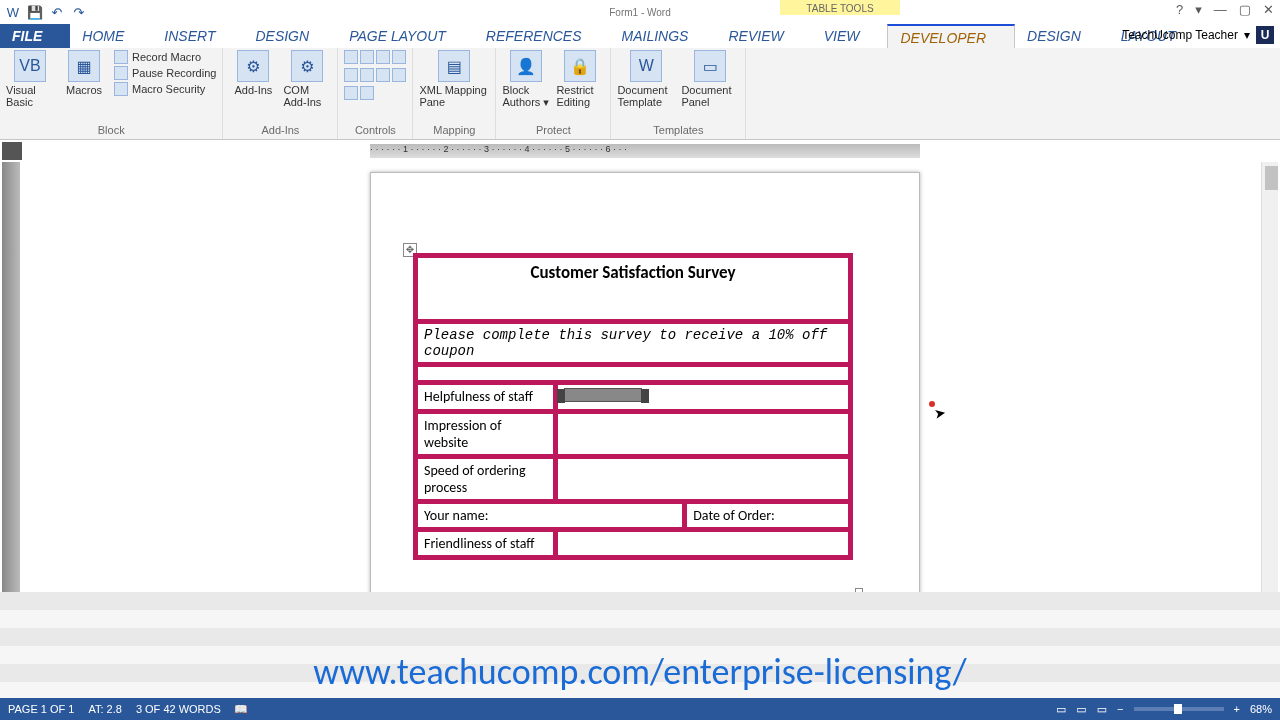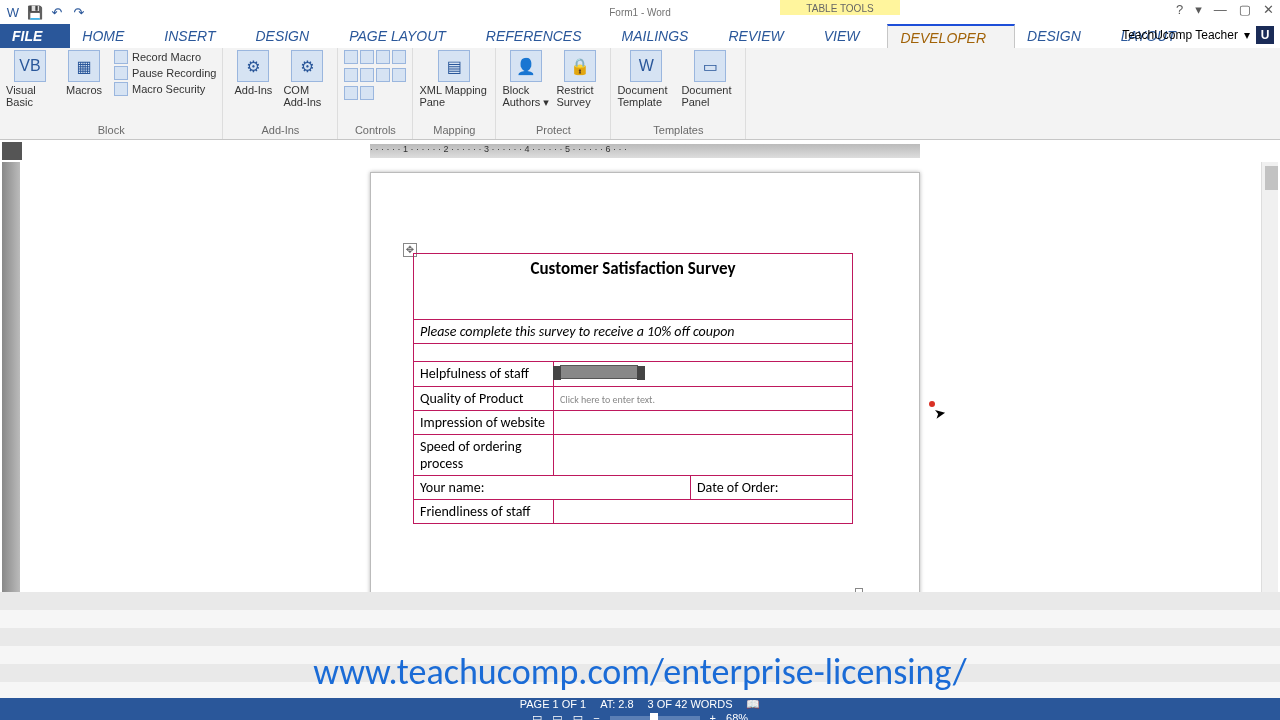--- a/index.html
+++ b/index.html
@@ -27,35 +27,35 @@
   .small-list div { display:flex; align-items:center; gap:4px;}
   .small-ic { width:14px; height:14px; background:#d6e3f3; border:1px solid #9ab6de; display:inline-block; }
   .ruler-area { height:22px; background:#fff; display:flex; position:relative;}
   .ruler-corner { width:20px; height:18px; background:#555; margin-left:2px; margin-top:2px;}
   .ruler-h { position:absolute; left:370px; top:4px; width:550px; height:14px; background:linear-gradient(#bbb,#ddd); font-size:9px; color:#333; overflow:hidden;}
   .doc-area { position:relative; height:540px; background:#fff; overflow:hidden;}
   .vruler { position:absolute; left:2px; top:0; width:18px; height:500px; background:linear-gradient(90deg,#888,#bbb);}
   .page { position:absolute; left:370px; top:10px; width:550px; height:500px; background:#fff; box-shadow:0 0 4px rgba(0,0,0,0.3); border:1px solid #bbb;}
   .survey { position:absolute; left:42px; top:80px; width:440px;}
   .survey table { border-collapse:collapse; width:100%; }
-  .survey td { border:1px solid #be185d; padding:3px 6px; font-family:"Calibri","Segoe UI",sans-serif; font-size:14px; vertical-align:top;}
+  .survey td { border:5px solid #be185d; padding:3px 6px; font-family:"Calibri","Segoe UI",sans-serif; font-size:14px; vertical-align:top;}
   .survey .title-row td { text-align:center; font-weight:bold; font-size:17px; height:66px; vertical-align:top; padding-top:4px;}
-  .survey .instr td { font-style:italic; font-size:14px;}
+  .survey .instr td { font-style:italic; font-size:14px;font-family:Liberation Mono, monospace;}
   .survey .blank td { height:18px;}
   .content-ctrl { display:inline-block; background:#888; border:1px solid #555; width:78px; height:14px; position:relative;}
   .content-ctrl::before, .content-ctrl::after { content:""; position:absolute; top:0; width:8px; height:14px; background:#444;}
   .content-ctrl::before{left:-8px;} .content-ctrl::after{right:-8px;}
   .placeholder-txt { color:#888; font-size:10px;}
   .move-handle { position:absolute; left:32px; top:70px; width:14px;height:14px;border:1px solid #888; background:#fff; font-size:10px; text-align:center; line-height:12px; color:#666;}
   .resize-handle { position:absolute; right:56px; top:415px; width:8px;height:8px; border:1px solid #888; background:#fff;}
   .scrollbar-v { position:absolute; right:2px; top:0; width:17px; height:556px; background:#f0f0f0; border-left:1px solid #ddd;}
   .scroll-thumb { position:absolute; right:2px; top:4px; width:13px; height:24px; background:#c2c2c2;}
   .watermark { position:absolute; left:0; right:0; bottom:26px; text-align:center; font-size:36px; color:#1a6bd6; font-family:"Calibri","Segoe UI"; font-weight:400; letter-spacing:0px; z-index:50;}
   .stripes { position:absolute; left:0; right:0; top:430px; height:150px; background:repeating-linear-gradient(#e9e9e9 0 18px,#f6f6f6 18px 36px); z-index:1;}
-  .statusbar { position:absolute; left:0; right:0; bottom:0; height:22px; background:#2a579a; color:#fff; font-size:11px; display:flex; align-items:center; padding:0 8px; justify-content:space-between; z-index:60;flex-direction:column;}
+  .statusbar { position:absolute; left:0; right:0; bottom:0; height:22px; background:#2a579a; color:#fff; font-size:11px; display:flex; align-items:center; padding:0 8px; justify-content:space-between; z-index:60;}
   .status-left { display:flex; gap:14px;}
   .status-right { display:flex; gap:10px; align-items:center;}
   .zoom-slider { width:90px; height:4px; background:#5b7fb5; position:relative;}
   .zoom-slider::after{content:"";position:absolute;left:40px;top:-3px;width:8px;height:10px;background:#fff;}
   .cursor-arrow { position:absolute; left:563px; top:232px; z-index:40; font-size:14px; color:#000; transform:rotate(-10deg);}
   .red-dot { position:absolute; left:558px; top:228px; width:6px;height:6px; background:#d93025; border-radius:50%; z-index:41;}
 </style>
 </head>
 <body>
 
@@ -171,21 +171,21 @@
     <div class="ribbon-group-label">Mapping</div>
   </div>
   <div class="ribbon-group">
     <div class="ribbon-row">
       <div class="big-btn">
           <div class="ic">👤</div>
           <span>Block Authors ▾</span>
         </div>
       <div class="big-btn">
           <div class="ic">🔒</div>
-          <span>Restrict Survey</span>
+          <span>Restrict Editing</span>
         </div>
     </div>
     <div class="ribbon-group-label">Protect</div>
   </div>
   <div class="ribbon-group">
     <div class="ribbon-row">
       <div class="big-btn" style="width:58px">
           <div class="ic">W</div>
           <span>Document Template</span>
         </div>
@@ -218,24 +218,20 @@
               <td colspan="3">Please complete this survey to receive a 10% off coupon</td>
             </tr>
         <tr class="blank">
               <td colspan="3"></td>
             </tr>
         <tr>
           <td style="width:140px">Helpfulness of staff</td>
           <td colspan="2"><span class="content-ctrl"></span></td>
         </tr>
         <tr>
-          <td>Quality of Product</td>
-          <td colspan="2"><span class="placeholder-txt">Click here to enter text.</span></td>
-        </tr>
-        <tr>
           <td>Impression of website</td>
           <td colspan="2"></td>
         </tr>
         <tr>
           <td>Speed of ordering process</td>
           <td colspan="2"></td>
         </tr>
         <tr>
           <td colspan="2" style="width:220px">Your name:</td>
           <td>Date of Order:</td>

